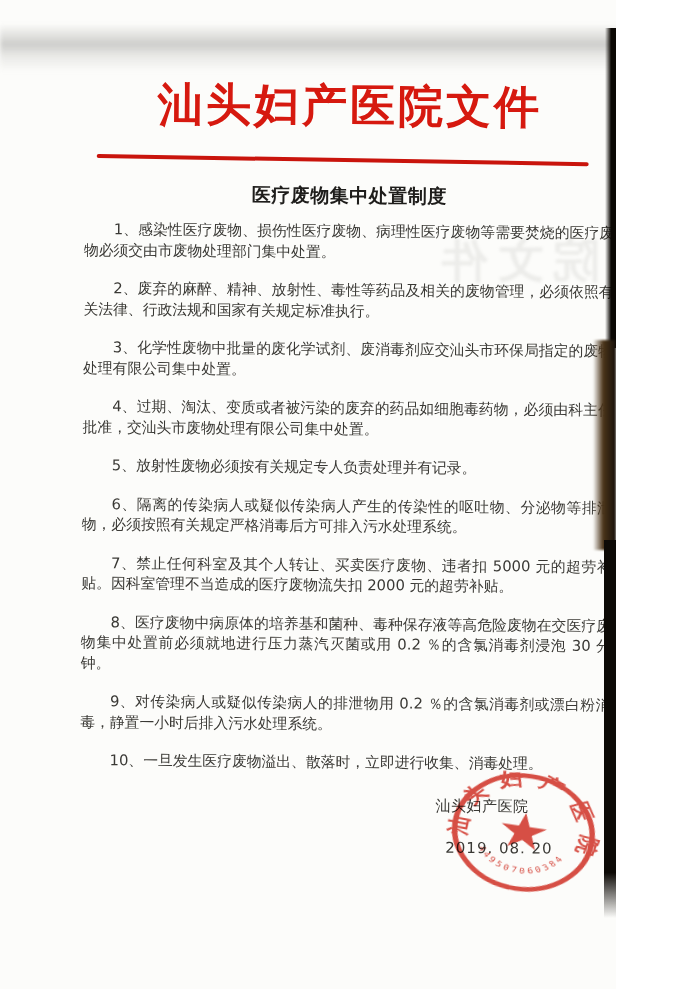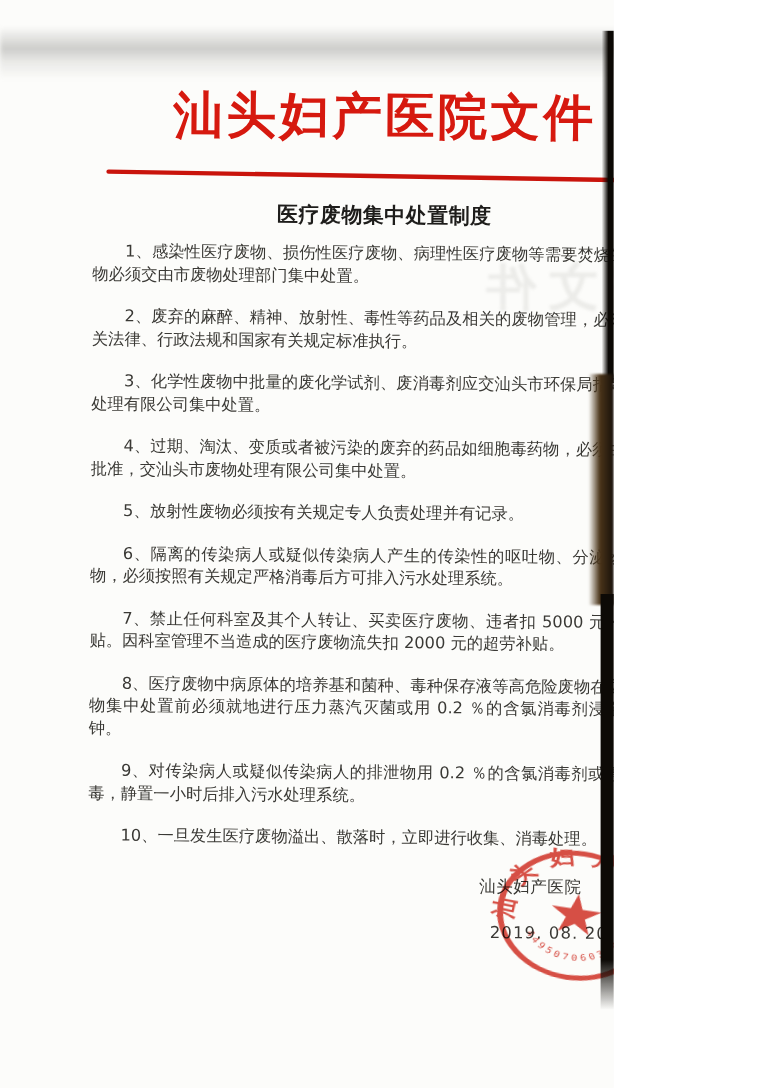--- a/index.html
+++ b/index.html
@@ -4,21 +4,21 @@
 <style>
   html,body{margin:0;padding:0;}
   body{
     width:700px;height:989px;
     background:#ffffff;
     font-family:"DejaVu Sans","Liberation Sans",sans-serif;
     overflow:hidden;
   }
   .scan-page{
     position:relative;
-    width:558px;height:989px;
+    width:616px;height:989px;
     background:#fcfcfa;
     overflow:hidden;
   }
   
   .top-shadow{
     position:absolute;left:0;top:24px;width:692px;height:48px;
     background:linear-gradient(180deg,
       rgba(175,175,172,0) 0%,
       rgba(160,160,157,0.50) 42%,
       rgba(190,190,187,0.28) 68%,

